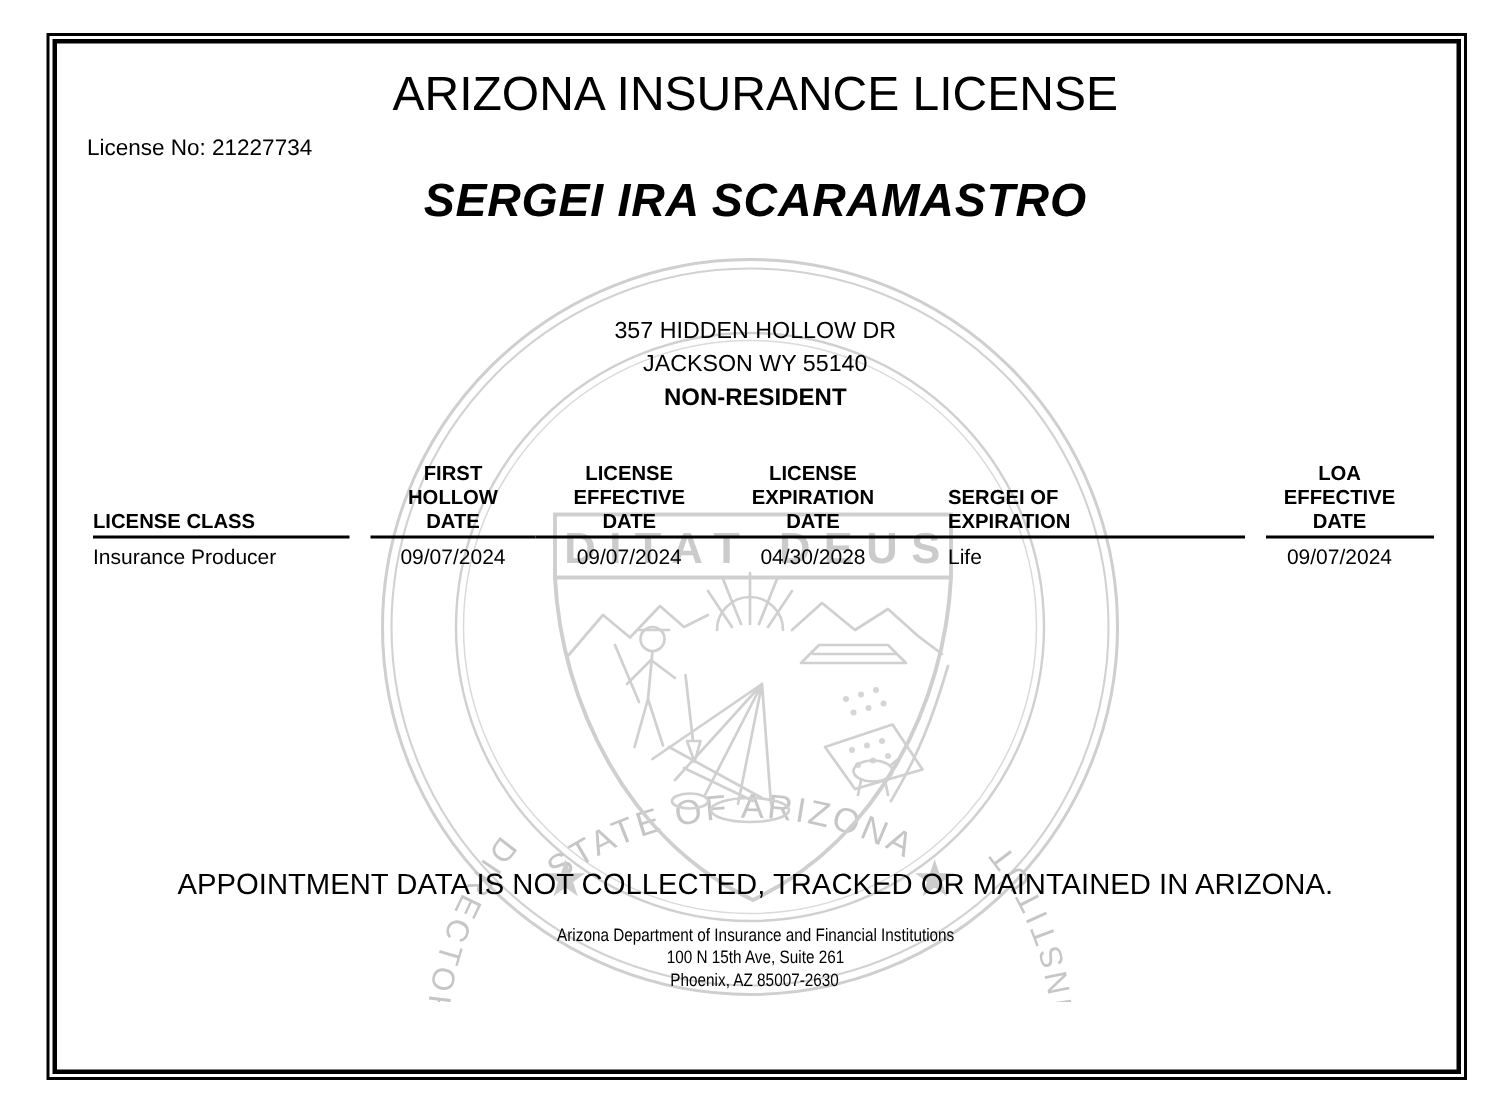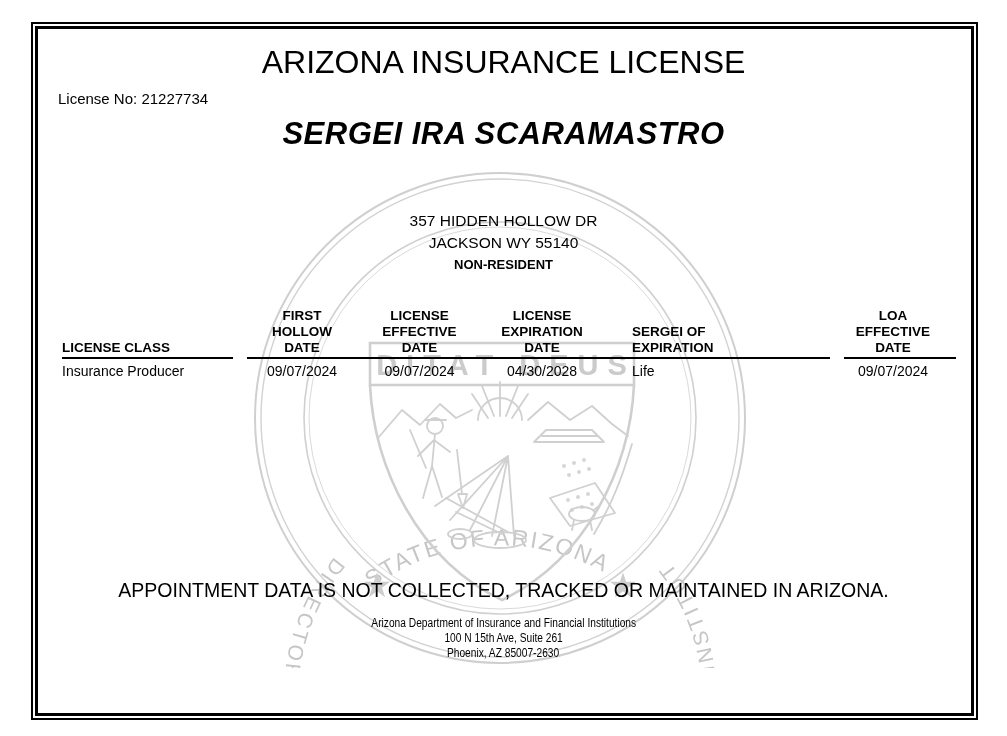--- a/index.html
+++ b/index.html
@@ -20,21 +20,21 @@
   .art-thick{stroke:#cfcfcf;fill:none;stroke-width:2.6;}
   .art-dot{fill:#d6d6d6;stroke:none;}
   
   .layer{position:absolute;inset:0;z-index:2;}
   .doc-title{position:absolute;top:44px;left:0;width:100%;text-align:center;font-size:32px;}
   .license-no{position:absolute;left:58px;top:90px;font-size:15px;}
   .holder-name{position:absolute;top:116px;left:0;width:100%;text-align:center;
     font-size:31px;font-weight:bold;font-style:italic;letter-spacing:0.5px;}
   .addr1{position:absolute;top:212px;left:0;width:100%;text-align:center;font-size:15.5px;}
   .addr2{position:absolute;top:234px;left:0;width:100%;text-align:center;font-size:15.5px;}
-  .nonres{position:absolute;top:257px;left:0;width:100%;text-align:center;font-size:13px;font-weight:bold;}
+  .nonres{position:absolute;top:257px;left:0;width:100%;text-align:center;font-size:16px;font-weight:bold;}
   .asof{position:absolute;top:274px;left:0;width:100%;text-align:center;font-size:21px;font-weight:bold;}
   
   .lic-table{position:absolute;left:62px;top:308px;width:894px;border-collapse:collapse;table-layout:fixed;}
   .lic-table col.c1{width:185px;} .lic-table col.c2{width:110px;} .lic-table col.c3{width:125px;}
   .lic-table col.c4{width:120px;} .lic-table col.c5{width:228px;} .lic-table col.c6{width:126px;}
   .lic-table th{
     vertical-align:bottom;font-size:13.5px;line-height:16px;font-weight:bold;padding:0 0 3px 0;
     background:linear-gradient(#000,#000) center bottom/100% 2px no-repeat;
   }
   .lic-table th.gap-right{background:linear-gradient(#000,#000) left bottom/calc(100% - 14px) 2px no-repeat;}

